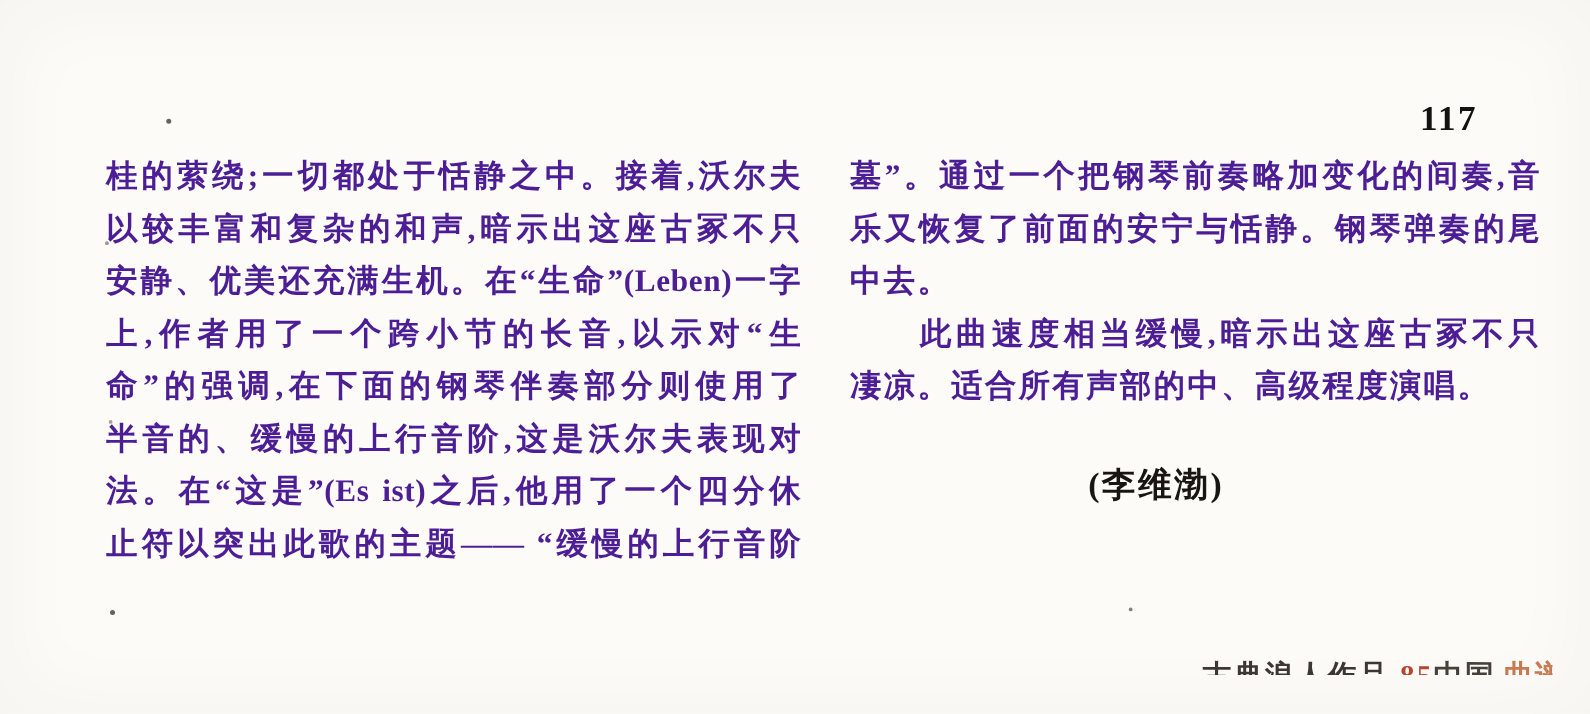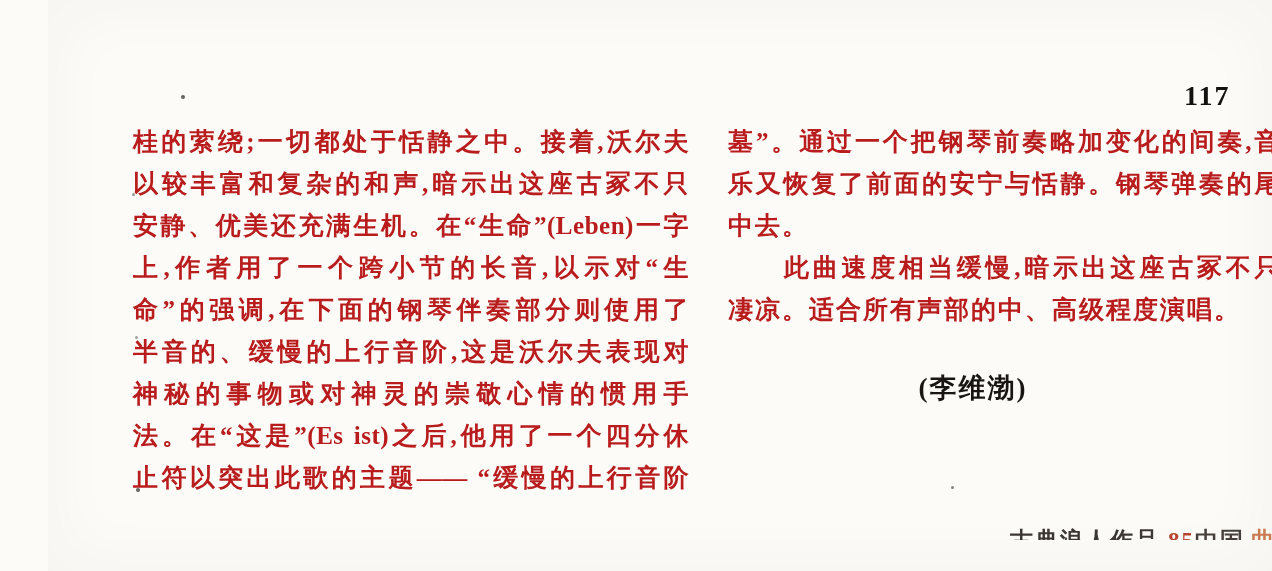--- a/index.html
+++ b/index.html
@@ -12,21 +12,20 @@
     position: relative;
     background: #fcfbf8;
     overflow: hidden;
     font-family: "Liberation Serif", "DejaVu Serif", serif;
     color: #181512;
   }
   .page {
     position: absolute;
     inset: 0;
     box-shadow: inset 0 0 70px rgba(60,55,45,0.04);
-    margin-left: 48px;
   }
   .page-number {
     position: absolute;
     left: 1136px;
     top: 80px;
     font-size: 28px;
     font-weight: bold;
     letter-spacing: 2px;
     color: #141210;
   }
@@ -39,21 +38,21 @@
   .col-right { left: 680px; width: 552px; }
   .line {
     height: 42px;
     line-height: 42px;
     font-size: 25px;
     letter-spacing: 0.5px;
     text-align: justify;
     text-align-last: justify;
     text-justify: inter-character;
     white-space: normal;
-    color: #b91c1c;
+    color: #4c1d95;
   }
   .line.flush {
     text-align-last: left;
     letter-spacing: 2px;
   }
   .line.indent {
     text-indent: 56px;
   }
   .signature {
     margin-top: 36px;
@@ -103,21 +102,20 @@
 
   <div class="page-number">117</div>
 
   <div class="col col-left">
     <div class="line">桂的萦绕;一切都处于恬静之中。接着,沃尔夫</div>
     <div class="line">以较丰富和复杂的和声,暗示出这座古冢不只</div>
     <div class="line">安静、优美还充满生机。在“生命”(Leben)一字</div>
     <div class="line">上,作者用了一个跨小节的长音,以示对“生</div>
     <div class="line">命”的强调,在下面的钢琴伴奏部分则使用了</div>
     <div class="line">半音的、缓慢的上行音阶,这是沃尔夫表现对</div>
-    <div class="line">神秘的事物或对神灵的崇敬心情的惯用手</div>
     <div class="line">法。在“这是”(Es ist)之后,他用了一个四分休</div>
     <div class="line">止符以突出此歌的主题—— “缓慢的上行音阶</div>
   </div>
 
   <div class="col col-right">
     <div class="line">墓”。通过一个把钢琴前奏略加变化的间奏,音</div>
     <div class="line">乐又恢复了前面的安宁与恬静。钢琴弹奏的尾</div>
     <div class="line flush">中去。</div>
     <div class="line indent">此曲速度相当缓慢,暗示出这座古冢不只</div>
     <div class="line flush">凄凉。适合所有声部的中、高级程度演唱。</div>

